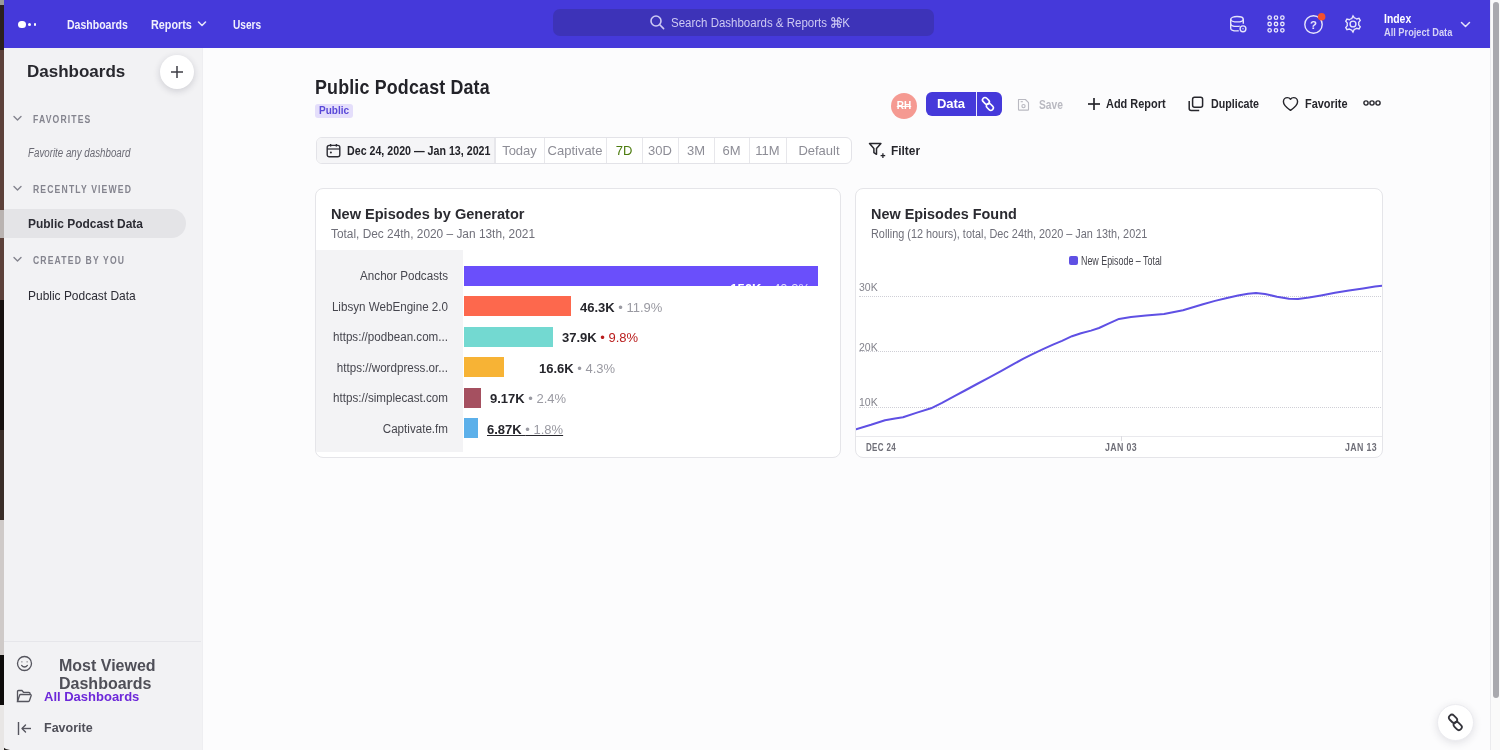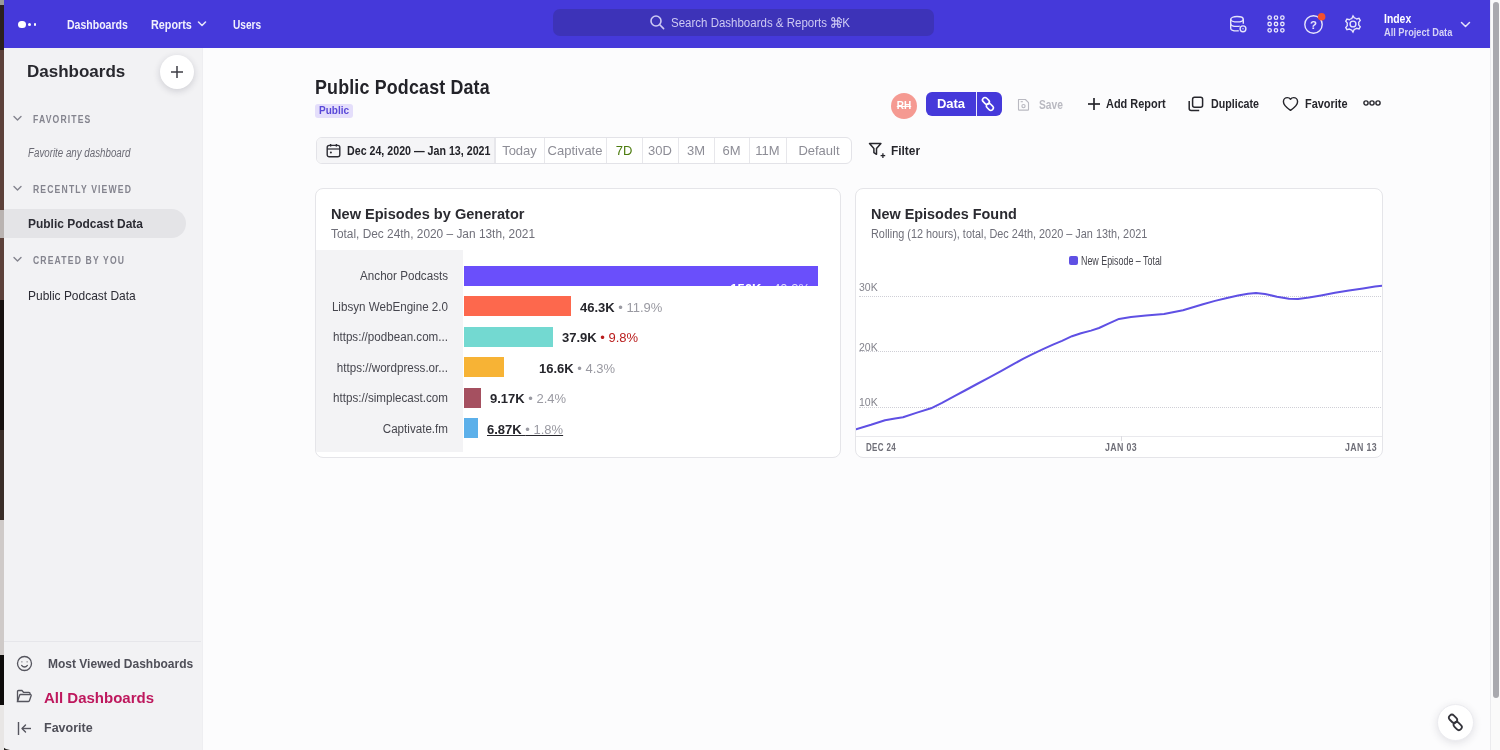--- a/index.html
+++ b/index.html
@@ -100,26 +100,26 @@
     <div class="abs sx" style="transform:scaleX(0.82);left:33px;top:206px;font-size:10.5px;font-weight:700;letter-spacing:1.4px;color:#84848e;">CREATED BY YOU</div>
     <div class="abs sx" style="transform:scaleX(0.92);left:28px;top:240px;font-size:13px;font-weight:500;color:#2c2c34;">Public Podcast Data</div>
 
     <div class="abs" style="left:0px;top:593px;width:201px;height:1px;background:#e6e6ea;"></div>
     <svg class="abs" style="left:16px;top:607px;" width="17" height="17" viewBox="0 0 17 17" fill="none" stroke="#55555e" stroke-width="1.3">
       <circle cx="8.5" cy="8.5" r="7"></circle>
       <circle cx="5.9" cy="6.8" r="0.6" fill="#55555e" stroke="none"></circle>
         <circle cx="11.1" cy="6.8" r="0.6" fill="#55555e" stroke="none"></circle>
       <path d="M5.6 10.4 c0.8 1 2 1.6 2.9 1.6 0.9 0 2.1-0.6 2.9-1.6" stroke-linecap="round"></path>
     </svg>
-    <div class="abs" style="left:48px;top:609px;font-size:12px;font-weight:600;color:#4f4f58;">Most Viewed Dashboards</div>
+    <div class="abs" style="left:59px;top:609px;font-size:16px;font-weight:600;color:#4f4f58;">Most Viewed Dashboards</div>
     <svg class="abs" style="left:16px;top:640px;" width="17" height="17" viewBox="0 0 17 17" fill="none" stroke="#55555e" stroke-width="1.3">
       <path d="M1.5 13.5 V3.5 a1 1 0 0 1 1-1 h3.4 l1.6 1.8 h5.5 a1 1 0 0 1 1 1 v1.2"></path>
       <path d="M1.5 13.5 L3.6 7.2 a1 1 0 0 1 1-0.7 h9.8 a0.8 0.8 0 0 1 0.8 1 l-1.8 5.3 a1 1 0 0 1-1 0.7 H1.5 Z"></path>
     </svg>
-    <div class="abs" style="left:44px;top:641px;font-size:15px;font-weight:600;color:#be185d;">All Dashboards</div>
+    <div class="abs" style="left:44px;top:641px;font-size:13px;font-weight:600;color:#6d28d9;">All Dashboards</div>
     <svg class="abs" style="left:16px;top:672px;" width="17" height="17" viewBox="0 0 17 17" fill="none" stroke="#55555e" stroke-width="1.4">
       <line x1="2.5" y1="2" x2="2.5" y2="15"></line>
       <line x1="6" y1="8.5" x2="15" y2="8.5"></line>
       <polyline points="9.5,5 6,8.5 9.5,12" stroke-linejoin="round" stroke-linecap="round"></polyline>
     </svg>
     <div class="abs" style="left:44px;top:673px;font-size:12.5px;font-weight:600;color:#4f4f58;">Favorite</div>
   </div>
 
   <div class="abs" style="left:0;top:0;width:4px;height:750px;background:#5d413a;z-index:50;"></div>
   <div class="abs" style="left:0;top:0;width:4px;height:5px;background:#9a9a9a;z-index:51;"></div>

